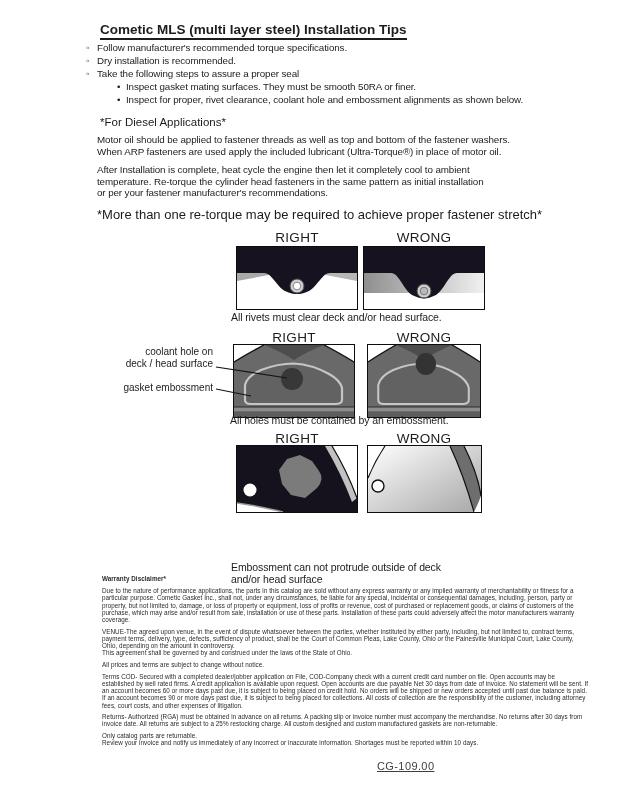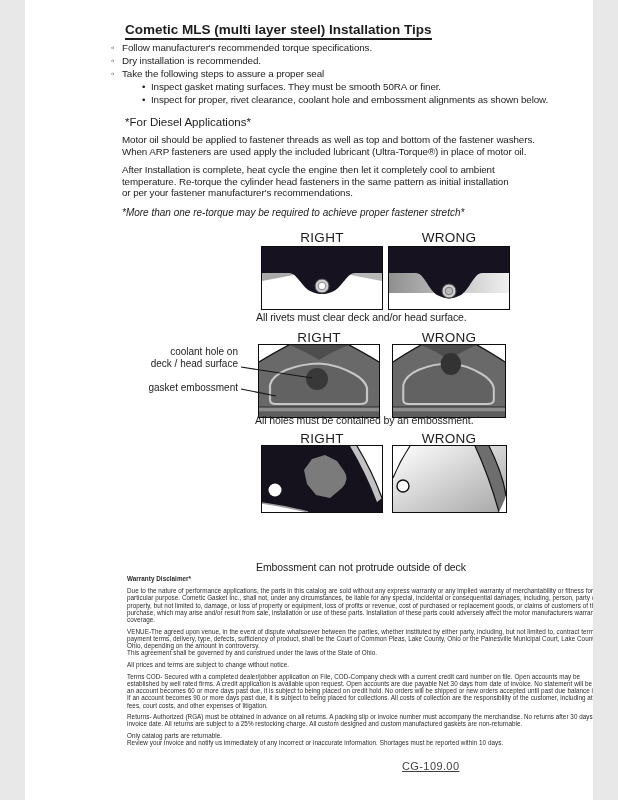--- a/index.html
+++ b/index.html
@@ -1,27 +1,27 @@
 <!DOCTYPE html>
 <html><head>
 <meta charset="utf-8">
 <style>
   html,body{margin:0;padding:0;background:#e8e8e8;}
-  .page{position:relative;width:568px;height:800px;background:#ffffff;
+  .page{position:relative;width:618px;height:800px;background:#ffffff;
         font-family:"Liberation Sans",sans-serif;color:#1c1c1c;overflow:hidden;margin:0 auto;}
   .abs{position:absolute;}
   .title{font-size:13.5px;font-weight:bold;border-bottom:2px solid #1c1c1c;padding-bottom:1px;white-space:nowrap;}
   .body-txt{font-size:9.8px;letter-spacing:-0.1px;line-height:11.5px;white-space:nowrap;}
   .bullets{font-size:9.8px;letter-spacing:-0.1px;line-height:13px;}
   .bullet-row{display:flex;white-space:nowrap;}
   .marker{width:11px;flex:0 0 11px;}
   .sub{padding-left:31px;}
   .sub .marker{width:9px;flex:0 0 9px;}
   .diesel-h{font-size:11.5px;font-weight:normal;white-space:nowrap;}
-  .note{font-size:10px;white-space:nowrap;font-style:italic;}
+  .note{font-size:13px;white-space:nowrap;}
   .rw-label{font-size:13.5px;letter-spacing:0.3px;text-align:center;width:120px;white-space:nowrap;}
   .caption{font-size:10.5px;letter-spacing:-0.1px;line-height:11.5px;white-space:nowrap;}
   .callout{font-size:10px;line-height:12px;text-align:right;width:118px;white-space:nowrap;}
   .dbox{border:1.6px solid #0d0d0d;line-height:0;}
   .dbox svg{display:block;}
   .legal{width:487px;font-size:6.3px;line-height:7.2px;letter-spacing:0.05px;color:#2a2a2a;}
   .legal p{margin:0 0 4.5px 0;}
   .legal .lh{font-weight:bold;margin-bottom:5px;}
   .pcode{font-size:11px;color:#3f3f3f;letter-spacing:0.4px;white-space:nowrap;}
 </style>
@@ -168,20 +168,21 @@
       <path d="M17,0 Q7,15 0,32" stroke="#111111" stroke-width="1.2" fill="none"></path>
       <path d="M82,0 L96,0 Q110,28 113,50 L113,66 L106,66 Q96,30 82,0 Z" fill="#6e6e6e"></path>
       <path d="M82,0 Q96,30 106,66" stroke="#111111" stroke-width="1.2" fill="none"></path>
       <path d="M96,0 Q110,28 113,50" stroke="#111111" stroke-width="1.2" fill="none"></path>
       <path d="M106,66 L113,66 L113,50 Q110,58 106,66 Z" fill="#ffffff"></path>
       <circle cx="10" cy="40" r="6" fill="#ffffff" stroke="#111111" stroke-width="1.4"></circle>
     </svg>
   </div>
   <div class="abs caption" style="left:231px;top:514px;margin-top:48px;">
     <div>Embossment can not protrude outside of deck</div>
+    <div>and/or head surface</div>
   </div>
 
   <svg class="abs" style="left:0;top:0;pointer-events:none;" width="618" height="800" viewBox="0 0 618 800">
     <line x1="216" y1="367" x2="287" y2="378" stroke="#151515" stroke-width="1.2"></line>
     <line x1="216" y1="389" x2="251" y2="396" stroke="#151515" stroke-width="1.2"></line>
   </svg>
 
   <div class="abs legal" style="left:102px;top:575px;">
     <p class="lh">Warranty Disclaimer*</p>
     <p>Due to the nature of performance applications, the parts in this catalog are sold without any express warranty or any implied warranty of merchantability or fitness for a particular purpose.  Cometic Gasket Inc., shall not, under any circumstances, be liable for any special, incidental or consequential damages, including, person, party or property, but not limited to, damage, or loss of property or equipment, loss of profits or revenue, cost of purchased or replacement goods, or claims of customers of the purchase, which may arise and/or result from sale, installation or use of these parts.  Installation of these parts could adversely affect the motor manufacturers warranty coverage.</p>

